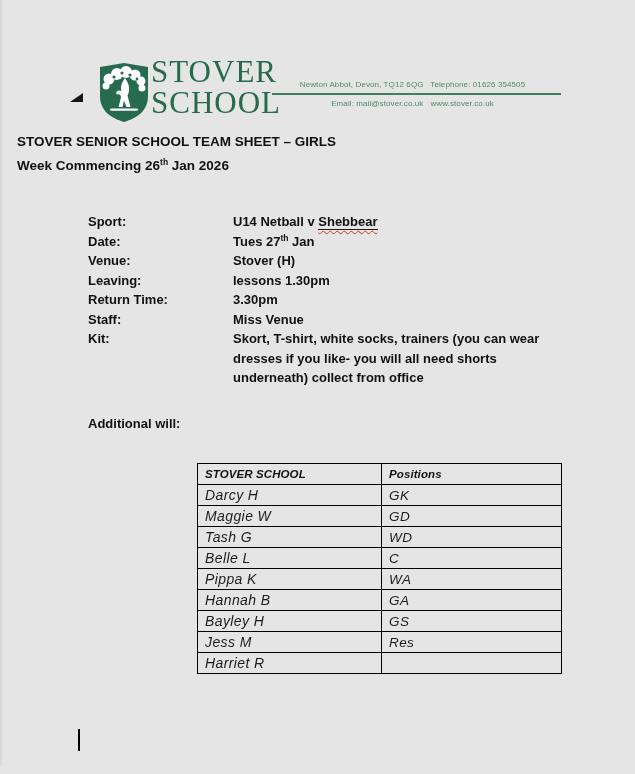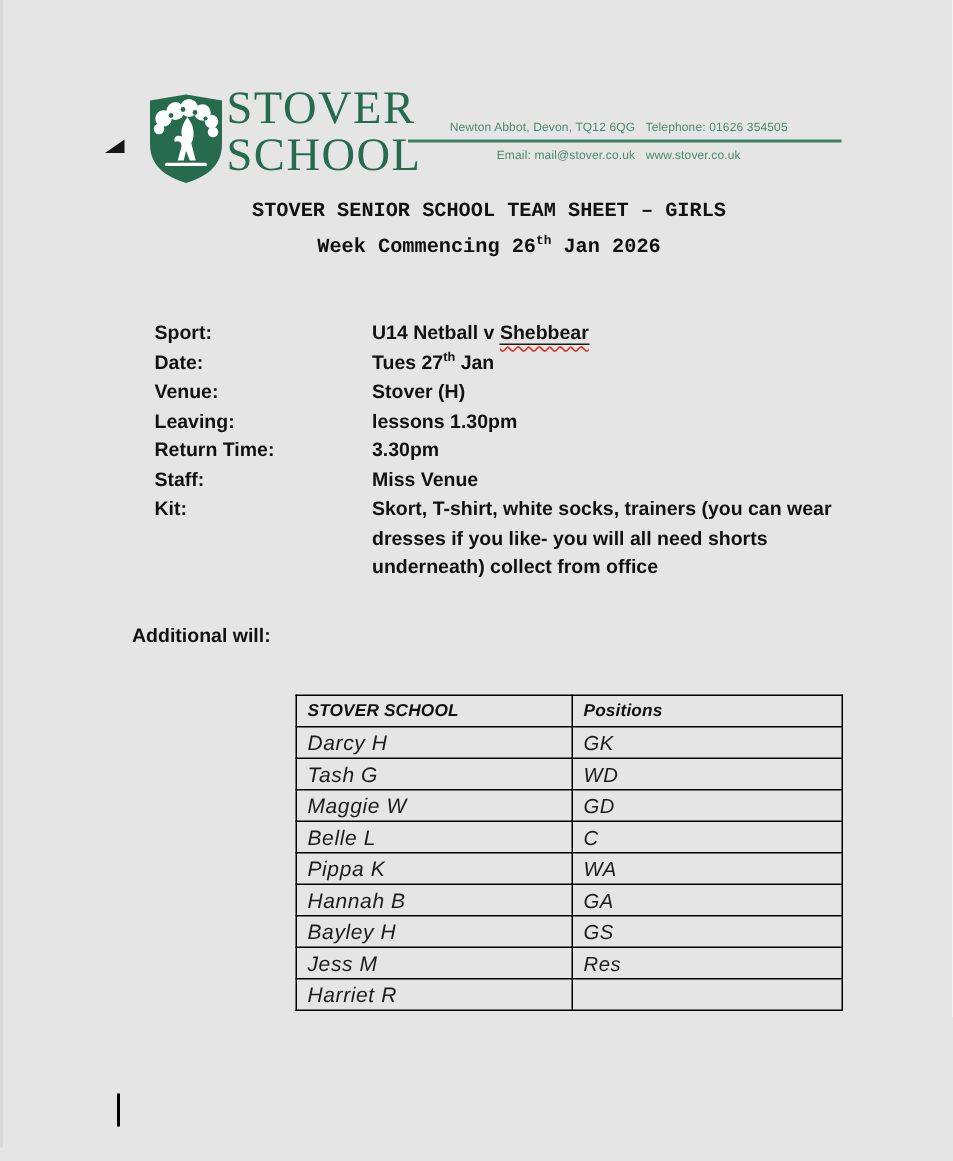--- a/index.html
+++ b/index.html
@@ -19,28 +19,28 @@
   .wordmark {
     position:absolute; left:151px; top:56px;
     font-family:"Liberation Serif", serif; font-size:31px; line-height:31px;
     letter-spacing:1px; color:#266B4E; font-weight:400;
   }
   .contact { position:absolute; left:264px; top:80px; width:297px; text-align:center; }
   .contact-line { font-size:8px; color:#4C8A6B; white-space:pre; letter-spacing:0.1px; }
   .contact-rule { height:2px; background:#3E8062; margin:4px 0 4px 8px; }
 
   
-  .title-block { position:absolute; left:17px; top:134px; width:618px; text-align:center;font-family:Liberation Mono, monospace; }
+  .title-block { position:absolute; left:17px; top:134px; width:618px; text-align:left; }
   .title-line { font-size:13.5px; font-weight:bold; line-height:16px; }
   .title-line + .title-line { margin-top:8px; }
   sup.sp { font-size:8.5px; vertical-align:super; line-height:0; }
 
   
   .fields { position:absolute; left:88px; top:212px; width:500px; font-weight:bold; font-size:13px; }
-  .frow { display:flex; line-height:19.5px;margin-left:15px; }
+  .frow { display:flex; line-height:19.5px; }
   .flabel { width:145px; flex:0 0 145px; }
   .fvalue { white-space:pre; }
   .kit-lines div { line-height:19.5px; white-space:pre; }
   .misspelled {
     border-bottom:1.5px solid #1a1a1a;
     text-decoration:underline wavy #e0311f 1px;
     text-underline-offset:3.5px;
   }
   .additional { position:absolute; left:88px; top:416px; font-weight:bold; font-size:13px; }
 
@@ -153,28 +153,28 @@
     <tbody>
         <tr>
       <td class="col-name hdr-cell">STOVER SCHOOL</td>
       <td class="col-pos hdr-cell">Positions</td>
     </tr>
     <tr>
       <td class="name-cell">Darcy H</td>
       <td class="pos-cell">GK</td>
     </tr>
     <tr>
+      <td class="name-cell">Maggie W</td>
+      <td class="pos-cell">GD</td>
+    </tr>
+    <tr>
       <td class="name-cell">Tash G</td>
       <td class="pos-cell">WD</td>
     </tr>
     <tr>
-      <td class="name-cell">Maggie W</td>
-      <td class="pos-cell">GD</td>
-    </tr>
-    <tr>
       <td class="name-cell">Belle L</td>
       <td class="pos-cell">C</td>
     </tr>
     <tr>
       <td class="name-cell">Pippa K</td>
       <td class="pos-cell">WA</td>
     </tr>
     <tr>
       <td class="name-cell">Hannah B</td>
       <td class="pos-cell">GA</td>

